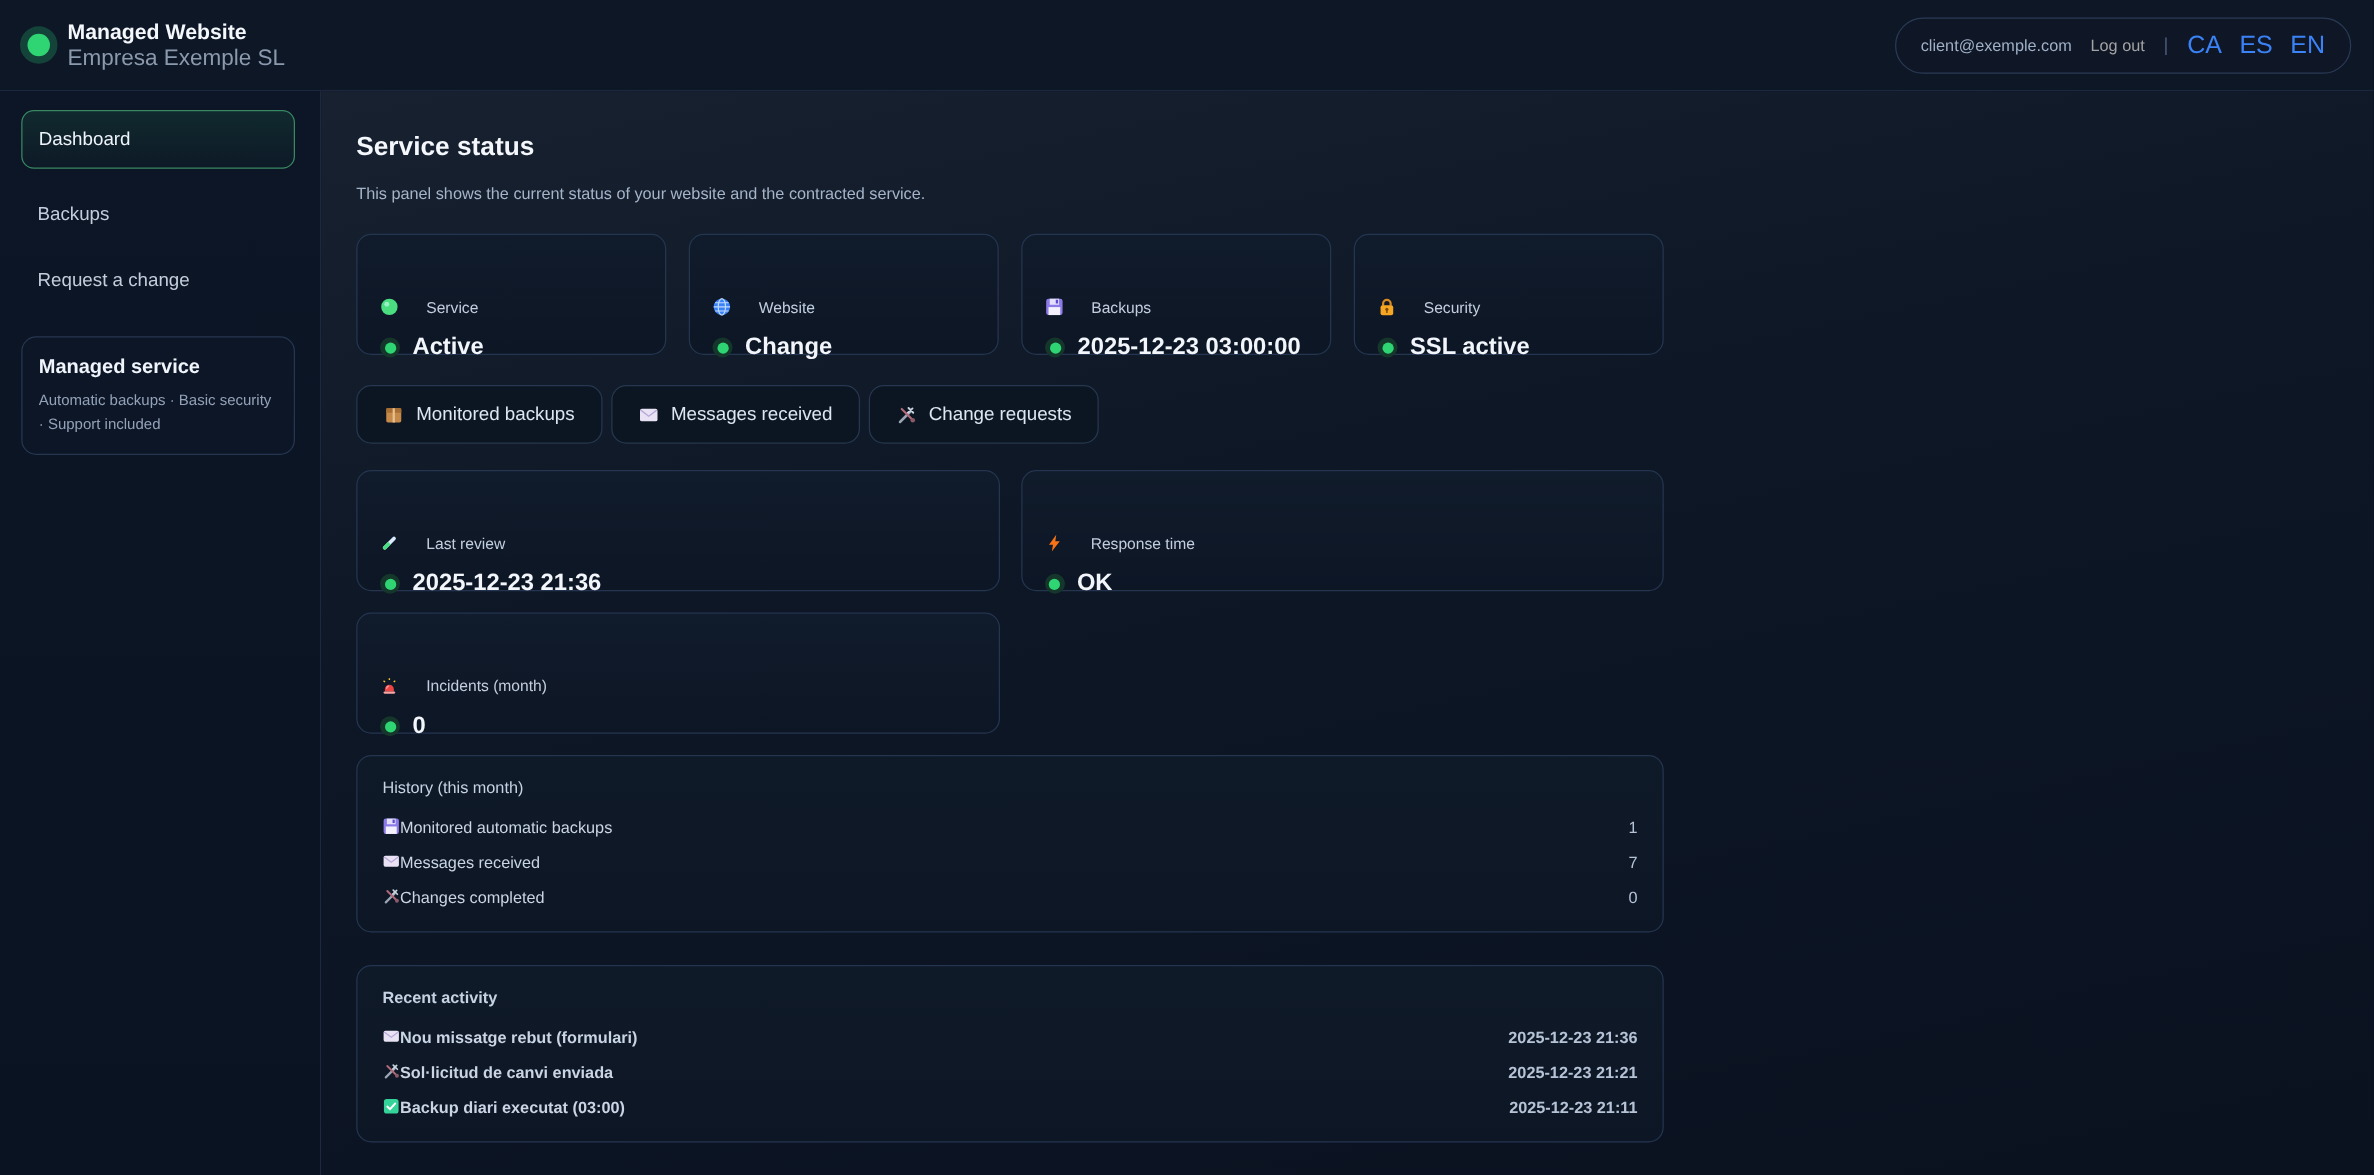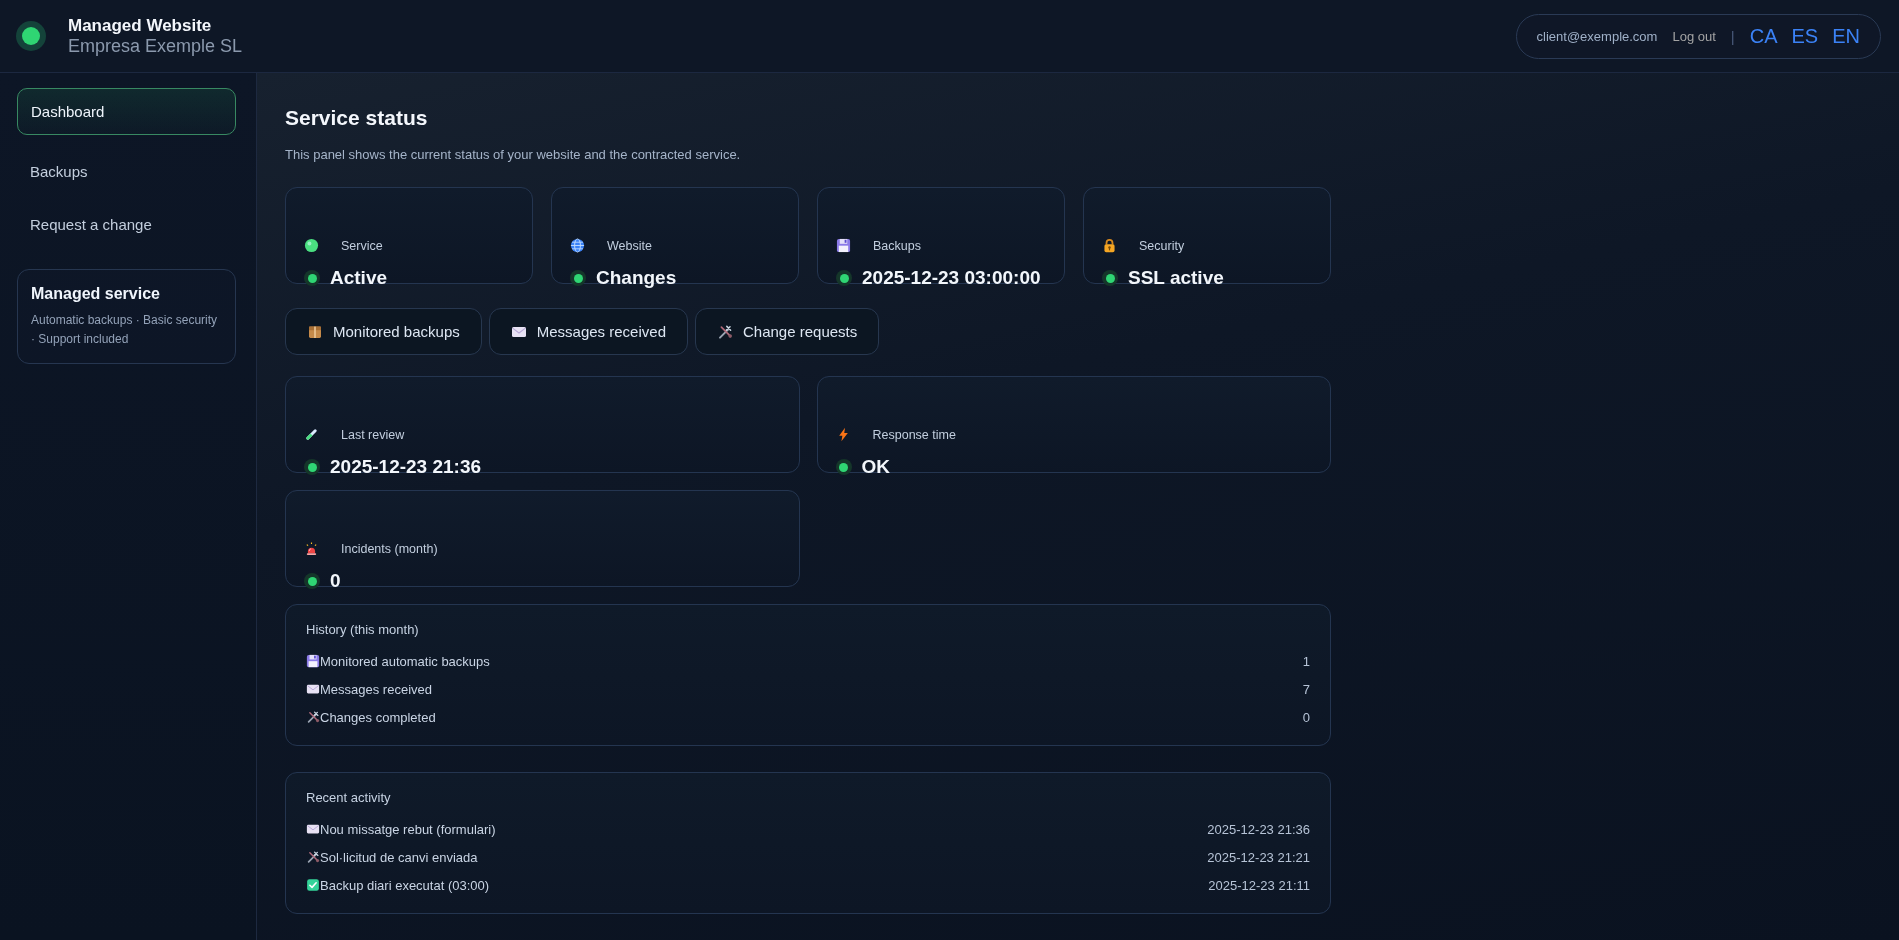--- a/index.html
+++ b/index.html
@@ -9,21 +9,21 @@
     background:#0a1120; color:#eef3fa;
     display:flex; flex-direction:column;
   }
   
   .header {
     height:73px; flex:0 0 73px; background:#0e1726;
     border-bottom:1px solid #1c2840;
     display:flex; align-items:center; justify-content:space-between;
     padding:0 18px 0 16px;
   }
-  .brand { display:flex; align-items:center; gap:22px; }
+  .brand { display:flex; align-items:center; gap:8px; }
   .logo-ring { width:30px; height:30px; border-radius:50%; background:#14433a;
     display:flex; align-items:center; justify-content:center; }
   .logo-dot { width:18px; height:18px; border-radius:50%; background:#2fd573; }
   .brand-title { font-size:17px; font-weight:bold; color:#f4f7fc; line-height:1.25; }
   .brand-sub { font-size:18px; color:#8b99ad; }
   .user-pill {
     display:flex; align-items:center; gap:15px;
     border:1px solid #2a3a55; border-radius:999px;
     padding:10px 20px; background:rgba(15,24,40,.5);
   }
@@ -91,21 +91,21 @@
     background:#0c1622; border:1px solid #27374f; border-radius:12px;
     font-size:15px; color:#dde6f2; cursor:pointer;
   }
   .pill-btn .ic, .pill-btn .ic svg { width:16px; height:16px; }
 
   .panel {
     background:linear-gradient(180deg,#0f1a29 0%,#0d1625 100%);
     border:1px solid #243550; border-radius:12px;
     padding:17px 20px 14px; margin-top:17px;
   }
-  .panel.activity { margin-top:26px; }
+  .panel.activity { margin-top:26px;font-weight:bold; }
   .panel-title { font-size:13px; color:#c6d2e2; margin-bottom:10px; }
   .panel-row { display:flex; align-items:center; justify-content:space-between; padding:6.5px 0; }
   .row-left { display:flex; align-items:center; gap:0; font-size:13px; color:#c9d4e4; }
   .row-left .ic, .row-left .ic svg { width:14px; height:14px; }
   .row-right { font-size:13px; color:#b6c3d6; }
 </style>
 </head>
 <body>
 
 <div class="header">
@@ -171,21 +171,21 @@
                   <circle cx="8" cy="8" r="7" fill="#3b82f6"></circle>
                   <path d="M1 8h14" stroke="#bfdbfe" stroke-width="1" fill="none"></path>
                   <path d="M2.2 4.5h11.6M2.2 11.5h11.6" stroke="#bfdbfe" stroke-width="0.9" fill="none"></path>
                   <ellipse cx="8" cy="8" rx="3.1" ry="7" stroke="#bfdbfe" stroke-width="1" fill="none"></ellipse>
                 </svg>
               </span>
               <span>Website</span>
             </div>
             <div class="card-value">
               <span class="dot"></span>
-              <span>Changes</span>
+              <span>Change</span>
             </div>
           </div>
           <div class="card">
             <div class="card-label">
               <span class="ic">
                 <svg viewBox="0 0 16 16">
                   <rect x="1" y="1" width="14" height="14" rx="2" fill="#8b7ae8"></rect>
                   <rect x="4" y="1" width="8" height="5.2" fill="#e4e0fa"></rect>
                   <rect x="9.2" y="1.9" width="2" height="3.2" fill="#5a4bd0"></rect>
                   <rect x="3" y="8.2" width="10" height="6.8" fill="#f3f1fd"></rect>

